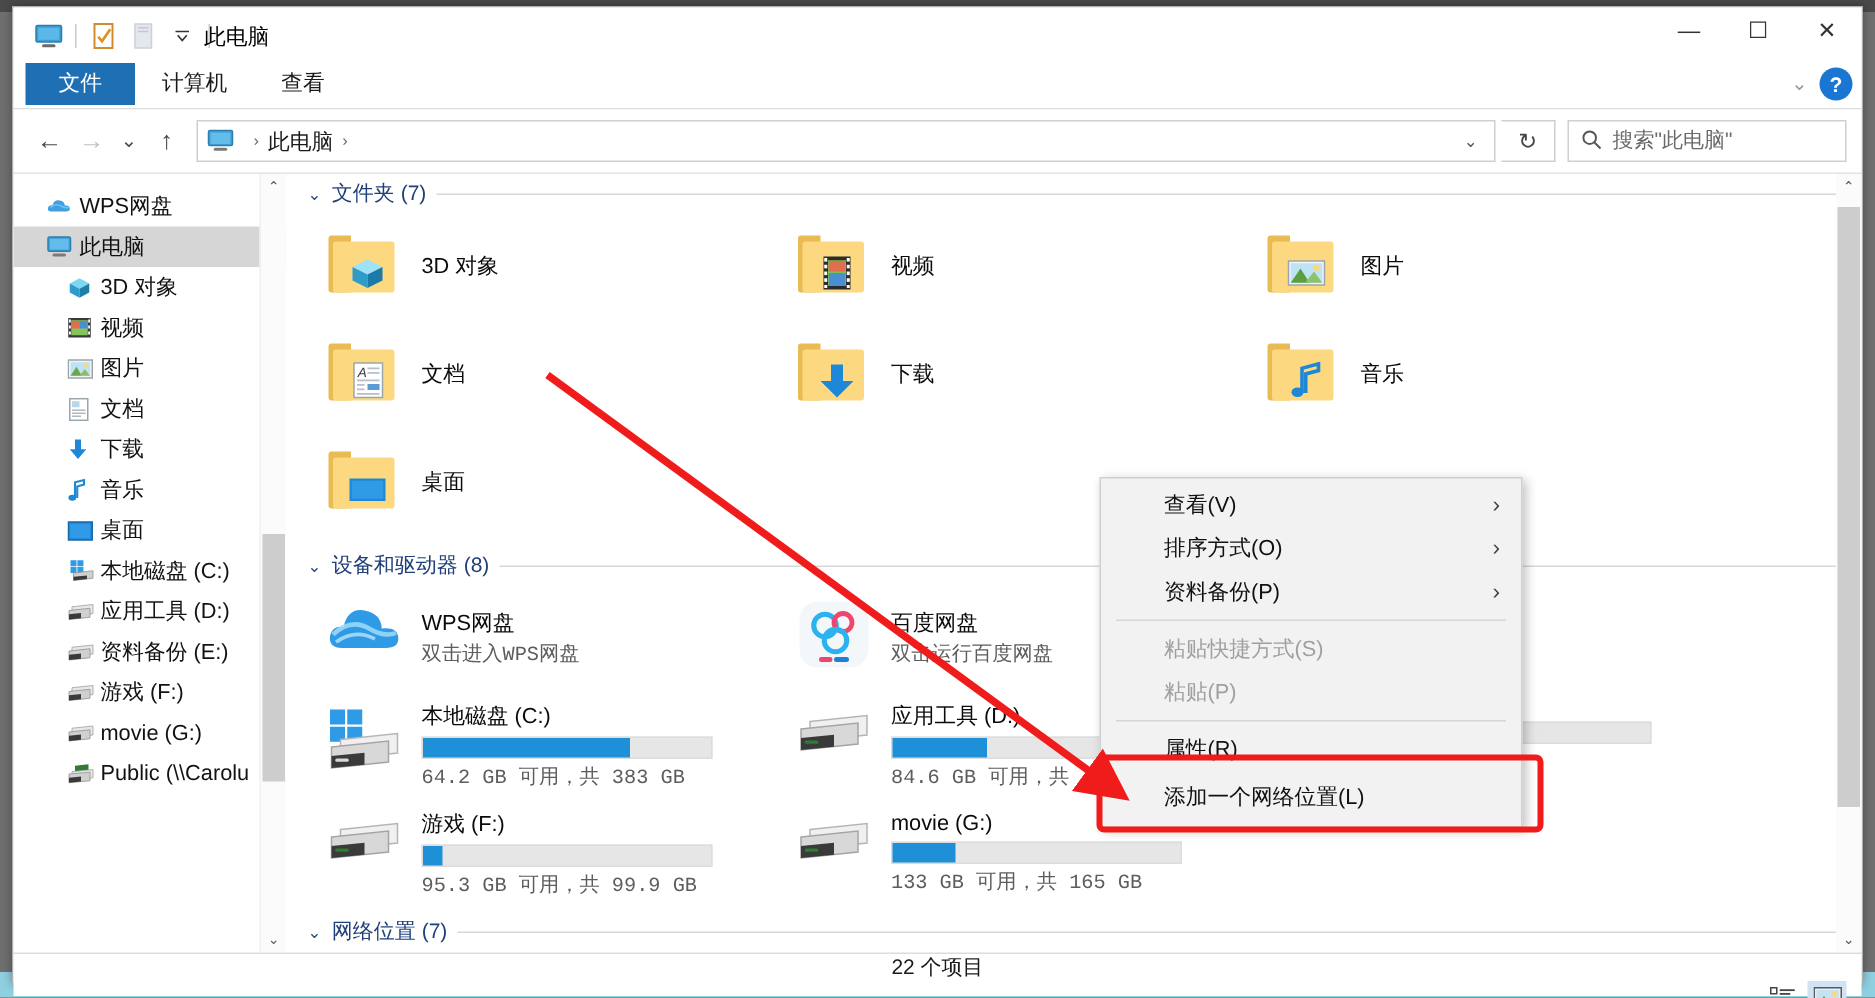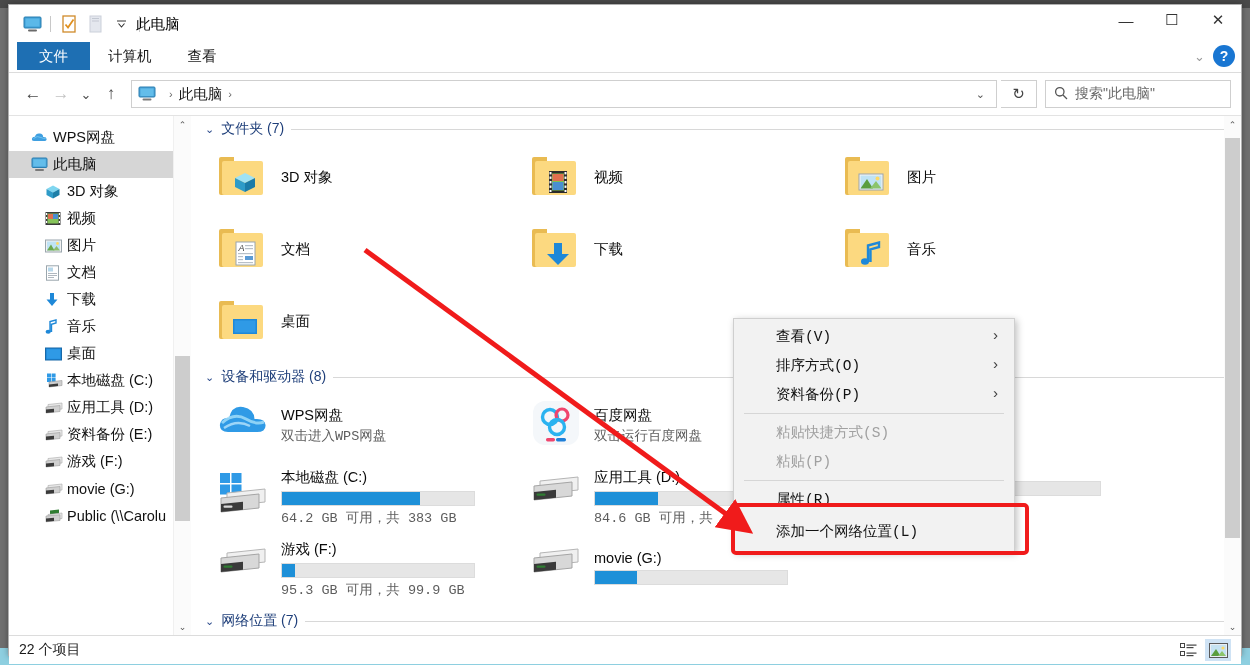--- a/index.html
+++ b/index.html
@@ -89,31 +89,31 @@
   .bar > i{display:block;height:100%;background:#1e90d8;}
 
   
   .fold{position:absolute;left:2px;top:6px;width:44px;height:38px;}
   .fold .back{position:absolute;left:0;top:0;width:15px;height:38px;background:#e9bb52;border-radius:2px 0 0 2px;}
   .fold .front{position:absolute;left:3px;top:4px;width:41px;height:34px;background:#fcd980;border-radius:2px;}
   .fold .badge{position:absolute;left:12px;top:12px;width:28px;height:26px;}
 
   
   .statusbar{position:relative;height:28px;border-top:1px solid #dcdcdc;background:#fff;
-    display:flex;align-items:center;padding:0 10px;}
+    display:flex;align-items:center;padding:0 10px;flex-direction:column;}
   .status-text{font-size:14px;color:#1a1a1a;}
   .viewbtns{margin-left:auto;display:flex;gap:4px;align-items:center;}
   .vbtn{width:26px;height:22px;display:flex;align-items:center;justify-content:center;}
   .vbtn.active{background:#cfe3f5;}
 
   
   .ctxmenu{position:absolute;left:733px;top:318px;width:280px;background:#f2f2f2;
     border:1px solid #cfcfcf;box-shadow:2px 2px 7px rgba(0,0,0,.25);padding:3px 0;z-index:40;}
   .ctxitem{height:29px;display:flex;align-items:center;padding-left:42px;padding-right:18px;
-    font-size:14.5px;color:#111;position:relative;font-family:Liberation Mono, monospace;}
+    font-size:14.5px;color:#111;position:relative;}
   .ctxitem.disabled{color:#a0a0a0;}
   .ctxitem .sub{position:absolute;right:14px;color:#444;font-size:15px;}
   .ctxsep{height:1px;background:#d6d6d6;margin:4px 10px;}
 
   .redbox{position:absolute;left:731px;top:503px;width:290px;height:44px;
     border:4px solid #f01b1b;border-radius:5px;z-index:60;pointer-events:none;}
 
   .arrow-svg{position:absolute;left:0;top:0;width:1250px;height:665px;z-index:55;pointer-events:none;}
 </style>
 </head>
@@ -662,20 +662,21 @@
                 <path d="M4 15 L42 11 L42 25 L4 29 Z" fill="#d8d8d8" stroke="#a5a5a5"></path>
                 <path d="M4 21 L26 18.8 L26 26.8 L4 29 Z" fill="#3a3a3a"></path>
                 <rect x="6.5" y="22.6" width="9" height="2.2" rx="1" fill="#2f7d32"></rect>
               </svg>
           </div>
           <div class="tile-txt">
             <div class="tile-name">movie (G:)</div>
             <div class="bar">
                 <i style="width:22%"></i>
               </div>
+            <div class="tile-sub">133 GB 可用，共 165 GB</div>
           </div>
         </div>
       </div>
 
       <div class="grouphdr" style="margin-top:2px;">
         <span class="grp-chev">⌄</span>
         <span class="grp-label">网络位置 (7)</span>
         <span class="grp-rule"></span>
       </div>
 

